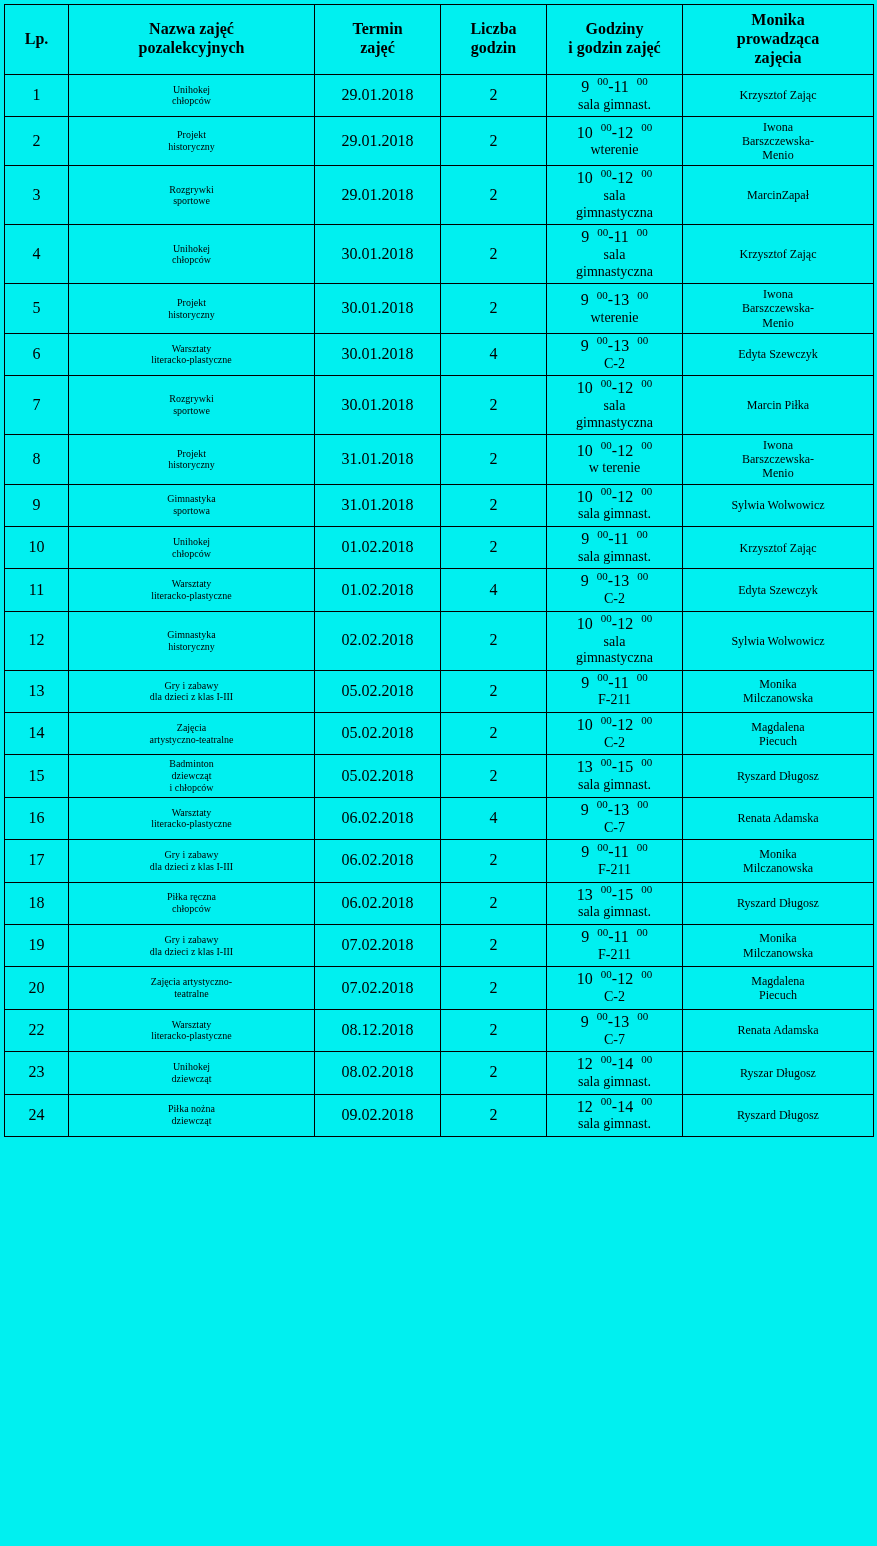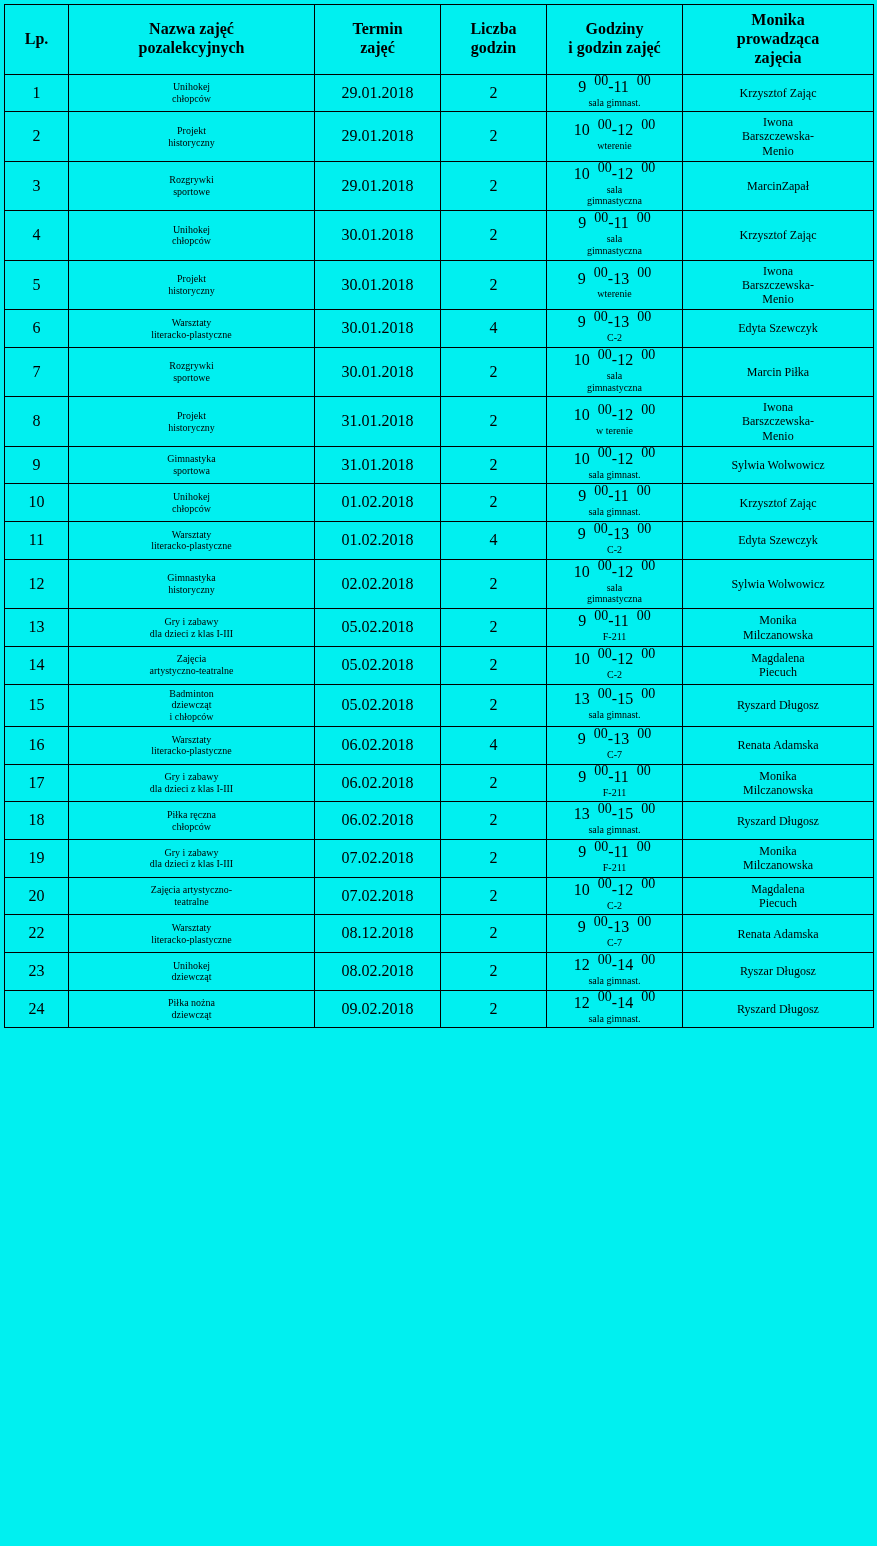--- a/index.html
+++ b/index.html
@@ -49,23 +49,23 @@
   col.c-person  { width: 191px; }
 
   td.lp      { font-size: 16px; }
   td.name    { font-size: 10px; }
   td.date    { font-size: 16px; }
   td.hours   { font-size: 16px; }
   td.time    { font-size: 16px; }
   td.person  { font-size: 12px; }
 
   .time-line1 { white-space: nowrap; }
-  .time-rest  { font-size: 10px; }
+  .time-rest  { font-size: 14px; }
   sup {
-    font-size: 14px;
+    font-size: 11px;
     vertical-align: super;
     line-height: 0;
     padding-left: 8px;
   }
   .nowrap { white-space: nowrap; }
 </style>
 </head>
 <body>
 
 <div id="sheet">

